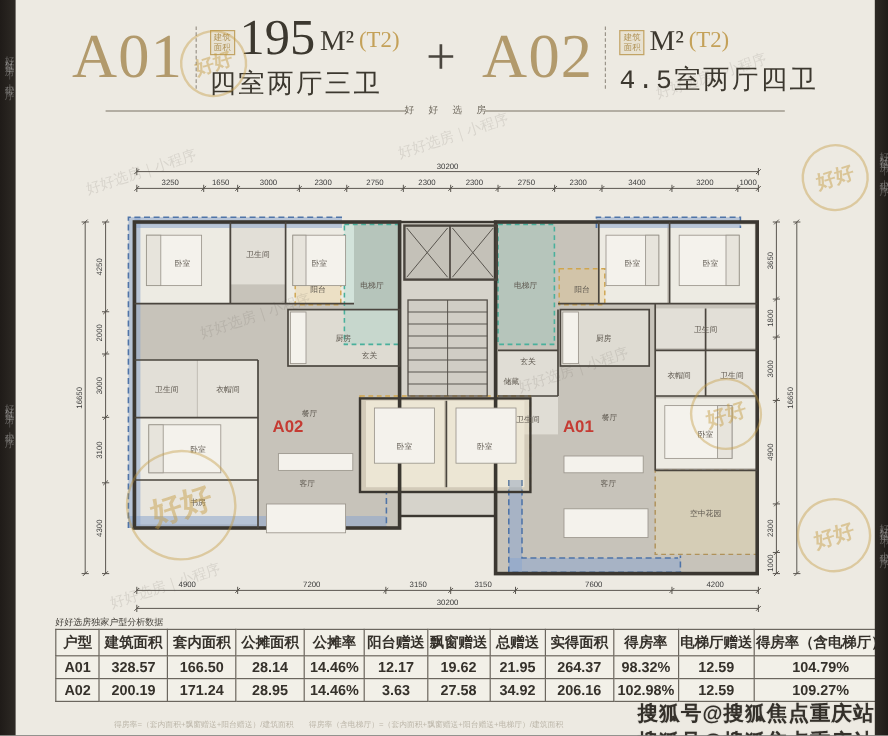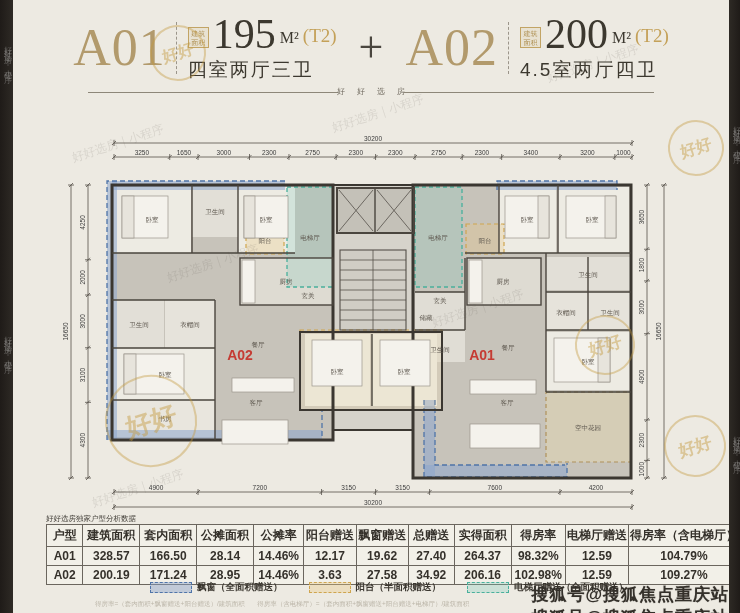--- a/index.html
+++ b/index.html
@@ -14,23 +14,23 @@
   
   .header{position:absolute;left:13px;right:11px;top:0;height:95px;display:flex;align-items:center;justify-content:center;gap:18px;}
   .unit-block{display:flex;align-items:center;gap:10px;}
   .unit-name{font-family:"Liberation Serif",serif;font-size:52px;line-height:1;color:#b29a6c;letter-spacing:1px;}
   .vdash{width:1px;height:52px;border-left:1px dashed #9b958a;}
   .unit-info{display:flex;flex-direction:column;gap:2px;}
   .area-row{display:flex;align-items:center;gap:4px;}
   .area-tag{width:21px;height:21px;margin-top:8px;border:1px solid #c2a465;color:#b09255;background:rgba(200,170,100,.12);
             font-size:7px;line-height:9px;text-align:center;padding:1px;box-sizing:border-box;}
   .big-num{font-family:"Liberation Serif",serif;font-size:42px;line-height:1;color:#3c382f;}
-  .unit-m{font-family:"Liberation Serif",serif;font-size:16px;margin-top:8px;color:#3c382f;}
+  .unit-m{font-family:"Liberation Serif",serif;font-size:24px;margin-top:8px;color:#3c382f;}
   .tower{font-family:"Liberation Serif",serif;font-size:19px;margin-top:5px;color:#c4a159;}
-  .layout-txt{font-size:19px;letter-spacing:2px;color:#3c382f;}
+  .layout-txt{font-size:22px;letter-spacing:2px;color:#3c382f;font-family:Liberation Mono, monospace;}
   .plus{font-family:"Liberation Serif",serif;font-size:44px;color:#4a463f;font-weight:200;margin:0 4px;}
   .divider{position:absolute;left:13px;right:11px;top:86px;height:12px;}
   .divider .ln{position:absolute;top:6px;height:1px;background:#8d8779;}
   .divider .ln.l{left:75px;width:250px;} .divider .ln.r{right:75px;width:250px;}
   .divider .txt{position:absolute;left:12px;right:0;top:0;text-align:center;font-size:8px;letter-spacing:12px;color:#6e685d;}
   
   svg.plan{position:absolute;left:0;top:0;z-index:2;}
   
   .tbl-caption{position:absolute;left:46px;top:514px;font-size:7.5px;color:#44403a;z-index:6;}
   table.analysis{position:absolute;left:46px;top:524px;border-collapse:collapse;z-index:6;background:rgba(245,243,237,.6);}
@@ -78,21 +78,20 @@
         <div class="layout-txt">四室两厅三卫</div>
       </div>
     </div>
     <div class="plus">+</div>
     <div class="unit-block">
       <div class="unit-name">A02</div>
       <div class="vdash"></div>
       <div class="unit-info">
         <div class="area-row">
           <span class="area-tag">建筑面积</span>
-          <span class="big-num">200</span>
           <span class="unit-m">M²</span>
           <span class="tower">(T2)</span>
         </div>
         <div class="layout-txt">4.5室两厅四卫</div>
       </div>
     </div>
   </div>
   <div class="divider">
     <span class="ln l"></span>
       <span class="ln r"></span>
@@ -384,21 +383,21 @@
       </thead>
     <tbody>
         <tr>
           <td>A01</td>
           <td>328.57</td>
           <td>166.50</td>
           <td>28.14</td>
           <td>14.46%</td>
           <td>12.17</td>
           <td>19.62</td>
-          <td>27.40</td>
+          <td>21.95</td>
           <td>264.37</td>
           <td>98.32%</td>
           <td>12.59</td>
           <td>104.79%</td>
         </tr>
         <tr>
           <td>A02</td>
           <td>200.19</td>
           <td>171.24</td>
           <td>28.95</td>
@@ -407,34 +406,20 @@
           <td>27.58</td>
           <td>34.92</td>
           <td>206.16</td>
           <td>102.98%</td>
           <td>12.59</td>
           <td>109.27%</td>
         </tr>
       </tbody>
   </table>
 
-  <div class="legend">
-      <div class="legend-item">
-        <span class="legend-box" style="border-color: rgb(79, 116, 168); background: rgba(140, 165, 205, 0.45);"></span>
-        <span class="legend-label">飘窗（全面积赠送）</span>
-      </div>
-      <div class="legend-item">
-        <span class="legend-box" style="border-color: rgb(207, 165, 79); background: rgba(235, 200, 130, 0.35);"></span>
-        <span class="legend-label">阳台（半面积赠送）</span>
-      </div>
-      <div class="legend-item">
-        <span class="legend-box" style="border-color: rgb(73, 176, 156); background: rgba(130, 205, 190, 0.3);"></span>
-        <span class="legend-label">电梯厅赠送（全面积赠送）</span>
-      </div>
-    </div>
 
   <div class="footnote">
     <span>得房率=（套内面积+飘窗赠送+阳台赠送）/建筑面积</span>&nbsp;&nbsp;&nbsp;&nbsp;&nbsp;&nbsp;
     <span>得房率（含电梯厅）=（套内面积+飘窗赠送+阳台赠送+电梯厅）/建筑面积</span>
   </div>
 
   <div class="sohu">搜狐号@搜狐焦点重庆站</div>
   <div class="sohu second">搜狐号@搜狐焦点重庆站</div>
 
   <div class="wm" style="left:70px;top:135px">好好选房｜小程序</div>

